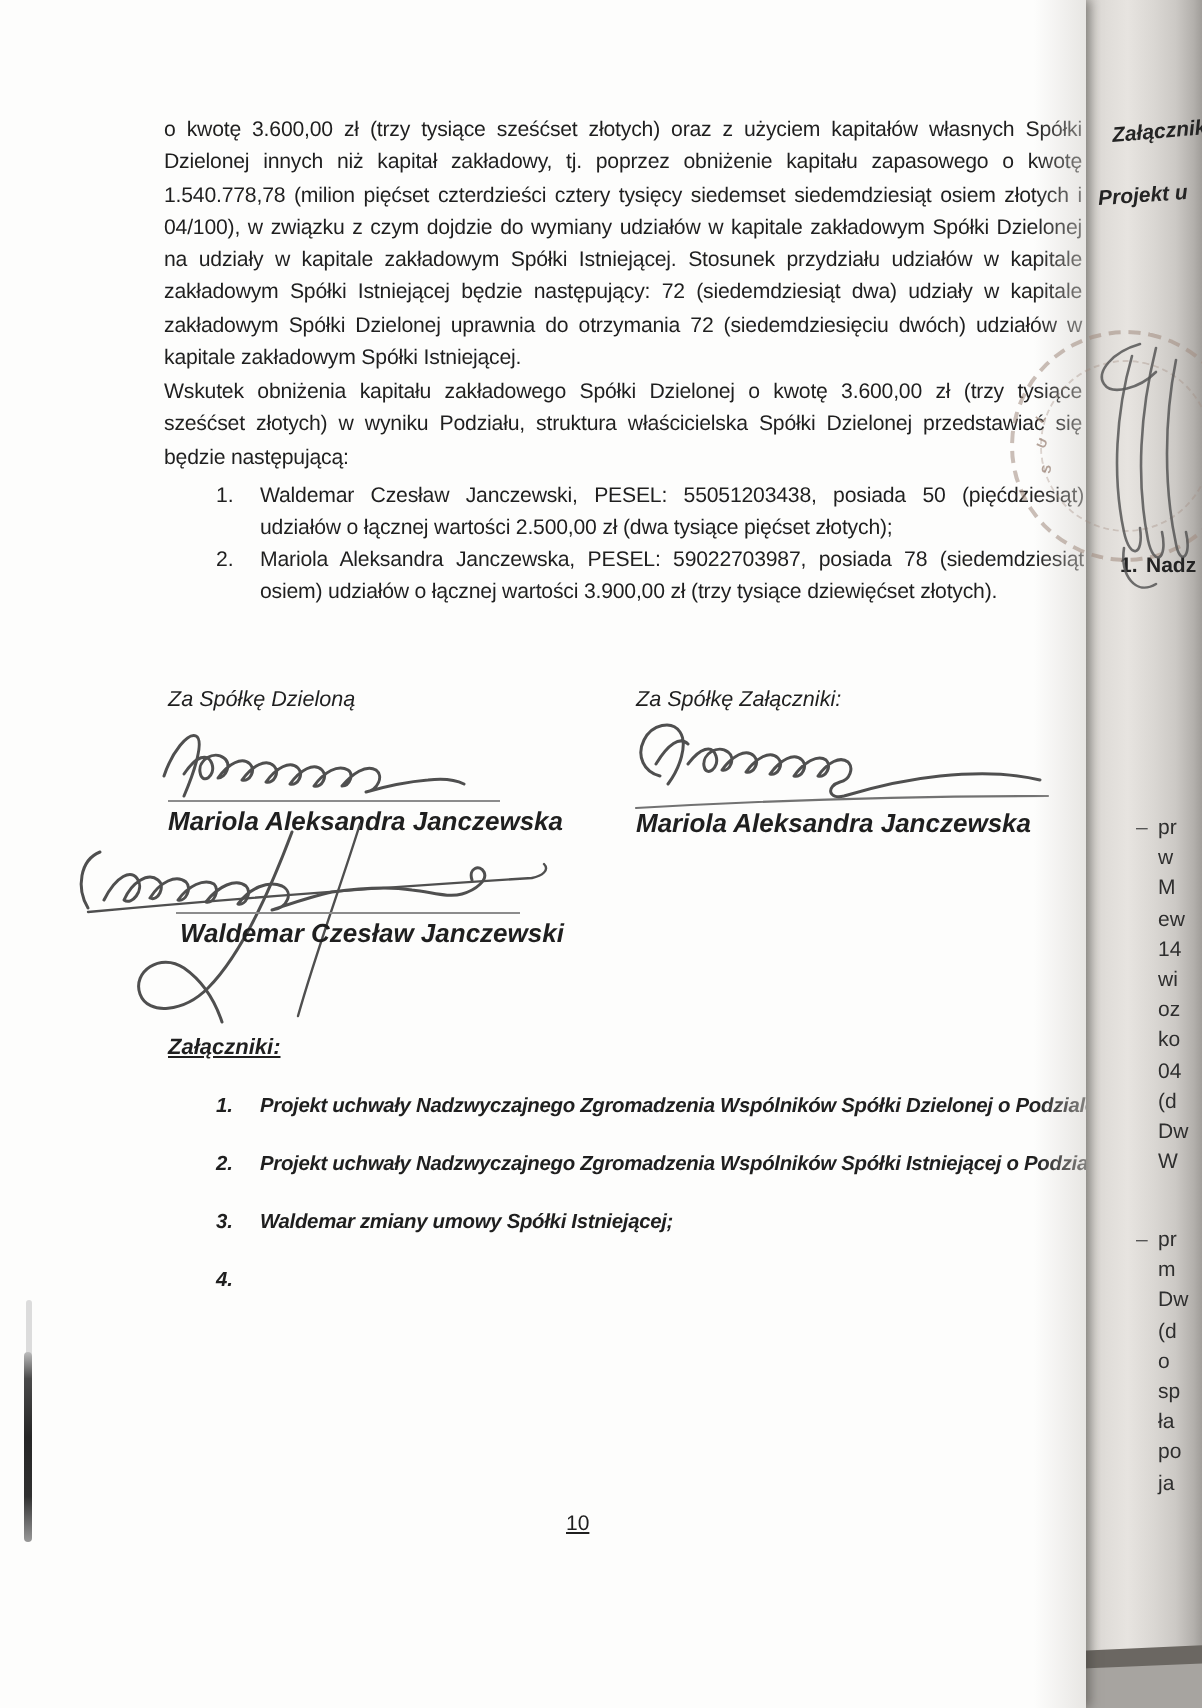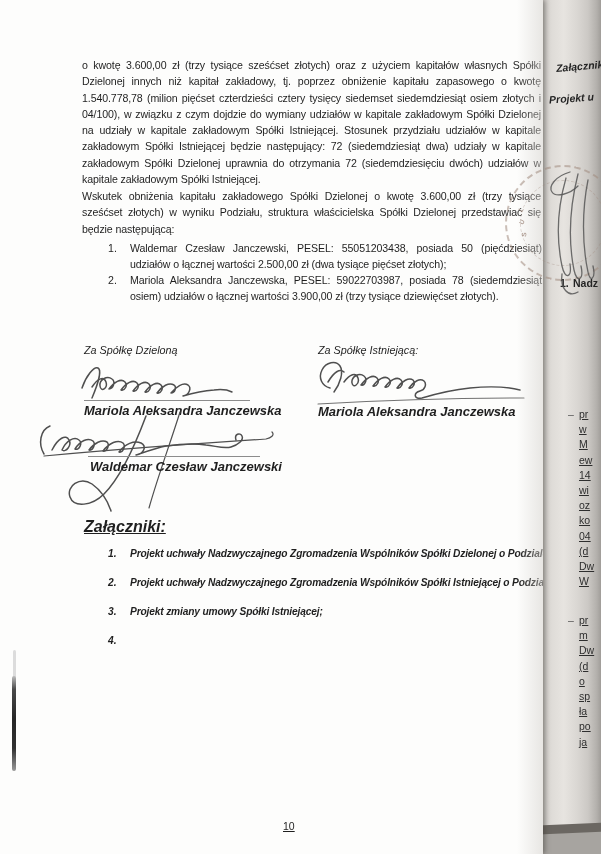--- a/index.html
+++ b/index.html
@@ -13,21 +13,21 @@
 
   
   .under-strip{
     left:541px;top:0;width:60px;height:830px;overflow:hidden;
     background:linear-gradient(90deg,#c7c4c0 0%,#dedbd7 16%,#e7e4e0 38%,#dad7d3 60%,#ccc9c5 78%,#b3b0ac 93%,#a09d99 100%);
   }
   .frag{position:absolute;white-space:nowrap;color:#242424;font-size:10.5px;}
   .frag.b{font-weight:bold;}
   .frag.bi{font-weight:bold;font-style:italic;}
   .frag-col{position:absolute;font-weight:bold;font-size:10.5px;line-height:15.2px;color:#242424;}
-  .frag-col.normal{font-weight:normal;color:#2e2e2e;text-decoration:underline;}
+  .frag-col.normal{font-weight:normal;color:#2e2e2e;}
   .under-bottom-edge{
     left:538px;top:824px;width:66px;height:9px;background:#6b6762;
     transform:rotate(-2.5deg);
   }
 
   
   .page-top{
     left:0;top:0;width:543px;height:854px;background:#fdfdfc;
     box-shadow:2px 0 5px rgba(60,56,52,0.5);
     overflow:hidden;
@@ -42,21 +42,21 @@
   }
   .list-marker{font-size:10.6px;line-height:16.3px;}
   .list-text{font-size:10.6px;line-height:16.3px;letter-spacing:-0.1px;text-align:justify;color:#1f1f1f;}
 
   .sig-label{font-size:10.8px;font-weight:normal;font-style:italic;white-space:nowrap;}
   .sig-name{font-size:13px;font-weight:bold;font-style:italic;white-space:nowrap;text-align:right;}
   .sig-line{height:0;border-top:1px solid #8c8c8c;}
   svg.pen{overflow:visible;}
   svg.pen path{fill:none;stroke:#4f4f4f;stroke-width:1.5;stroke-linecap:round;stroke-linejoin:round;}
 
-  .attach-heading{font-size:16px;font-weight:bold;font-style:italic;text-decoration:underline;white-space:nowrap;}
+  .attach-heading{font-size:11px;font-weight:bold;font-style:italic;text-decoration:underline;white-space:nowrap;}
   .attach-marker{font-size:10.2px;font-style:italic;font-weight:bold;}
   .attach-text{font-size:10.2px;font-style:italic;font-weight:bold;letter-spacing:-0.15px;white-space:nowrap;}
 
   .page-num{font-size:10.5px;}
 
   
   .stamp{
     left:505px;top:165px;width:112px;height:112px;border-radius:50%;
     border:2px dashed rgba(160,138,126,0.55);
     transform:rotate(12deg);z-index:6;pointer-events:none;
@@ -125,21 +125,21 @@
   <div class="abs body-text" style="left:82px;top:188px;width:459px;">Wskutek obniżenia kapitału zakładowego Spółki Dzielonej o kwotę 3.600,00 zł (trzy tysiące sześćset złotych) w wyniku Podziału, struktura właścicielska Spółki Dzielonej przedstawiać się będzie następującą:</div>
 
   <div>
     <span class="abs list-marker" style="left:108px;top:240px;">1.</span>
     <div class="abs list-text" style="left:130px;top:240px;width:412px;">Waldemar Czesław Janczewski, PESEL: 55051203438, posiada 50 (pięćdziesiąt) udziałów o łącznej wartości 2.500,00 zł (dwa tysiące pięćset złotych);</div>
     <span class="abs list-marker" style="left:108px;top:272px;">2.</span>
     <div class="abs list-text" style="left:130px;top:272px;width:412px;">Mariola Aleksandra Janczewska, PESEL: 59022703987, posiada 78 (siedemdziesiąt osiem) udziałów o łącznej wartości 3.900,00 zł (trzy tysiące dziewięćset złotych).</div>
   </div>
 
   <span class="abs sig-label" style="left:84px;top:344px;">Za Spółkę Dzieloną</span>
-  <span class="abs sig-label" style="left:318px;top:344px;">Za Spółkę Istniejącą:</span>
+  <span class="abs sig-label" style="left:318px;top:344px;">Za Spółkę Załączniki:</span>
 
   <svg class="abs pen" style="left:76px;top:354px;" width="180" height="48" viewBox="0 0 180 48">
     <path d="M6,34 C10,22 18,12 22,14 C26,16 22,30 16,44"></path>
     <path d="M16,33 C22,24 28,22 30,28 C32,34 25,39 24,32 C23,26 31,21 36,25 C40,28 37,35 33,35 C38,28 45,24 49,28 C52,31 49,37 45,36 C50,29 57,25 61,29 C64,32 61,38 57,37 C62,30 69,26 73,30 C76,33 73,39 69,38 C74,31 81,27 85,31 C88,34 85,40 81,39 C86,32 93,28 98,31 C101,33 99,39 95,39 C100,33 107,28 112,31 C116,34 113,41 107,42 C114,40 126,37 138,36 C146,35 152,36 156,38"></path>
   </svg>
   <div class="abs sig-line" style="left:84px;top:400px;width:166px;"></div>
   <span class="abs sig-name" style="left:84px;top:403px;">Mariola Aleksandra Janczewska</span>
 
   <svg class="abs pen" style="left:310px;top:352px;" width="222" height="58" viewBox="0 0 222 58">
     <path d="M20,36 C12,34 8,26 12,18 C16,10 26,8 30,14 C34,20 30,32 24,40 M18,30 C24,20 30,16 34,20"></path>
@@ -160,25 +160,25 @@
 
   <span class="abs attach-heading" style="left:84px;top:518px;">Załączniki:</span>
 
   <span class="abs attach-marker" style="left:108px;top:548px;">1.</span>
   <span class="abs attach-text" style="left:130px;top:548px;">Projekt uchwały Nadzwyczajnego Zgromadzenia Wspólników Spółki Dzielonej o Podziale;</span>
 
   <span class="abs attach-marker" style="left:108px;top:577px;">2.</span>
   <span class="abs attach-text" style="left:130px;top:577px;">Projekt uchwały Nadzwyczajnego Zgromadzenia Wspólników Spółki Istniejącej o Podziale;</span>
 
   <span class="abs attach-marker" style="left:108px;top:606px;">3.</span>
-  <span class="abs attach-text" style="left:130px;top:606px;">Projekt zmiany umowy Spółki Istniejącej;</span>
+  <span class="abs attach-text" style="left:130px;top:606px;">Waldemar zmiany umowy Spółki Istniejącej;</span>
 
   <span class="abs attach-marker" style="left:108px;top:635px;">4.</span>
 
-  <span class="abs page-num" style="left:283px;top:820px;text-decoration:underline;">10</span>
+  <span class="abs page-num" style="left:283px;top:756px;text-decoration:underline;">10</span>
 
   <div class="abs fade-right"></div>
 </div>
 
 <div class="abs stamp">
   <div class="stamp-inner"></div>
   <span class="stamp-letter" style="left:10px;top:48px;transform:rotate(-62deg);">L</span>
   <span class="stamp-letter" style="left:13px;top:60px;transform:rotate(-78deg);">U</span>
   <span class="stamp-letter" style="left:18px;top:72px;transform:rotate(-95deg);">S</span>
 

